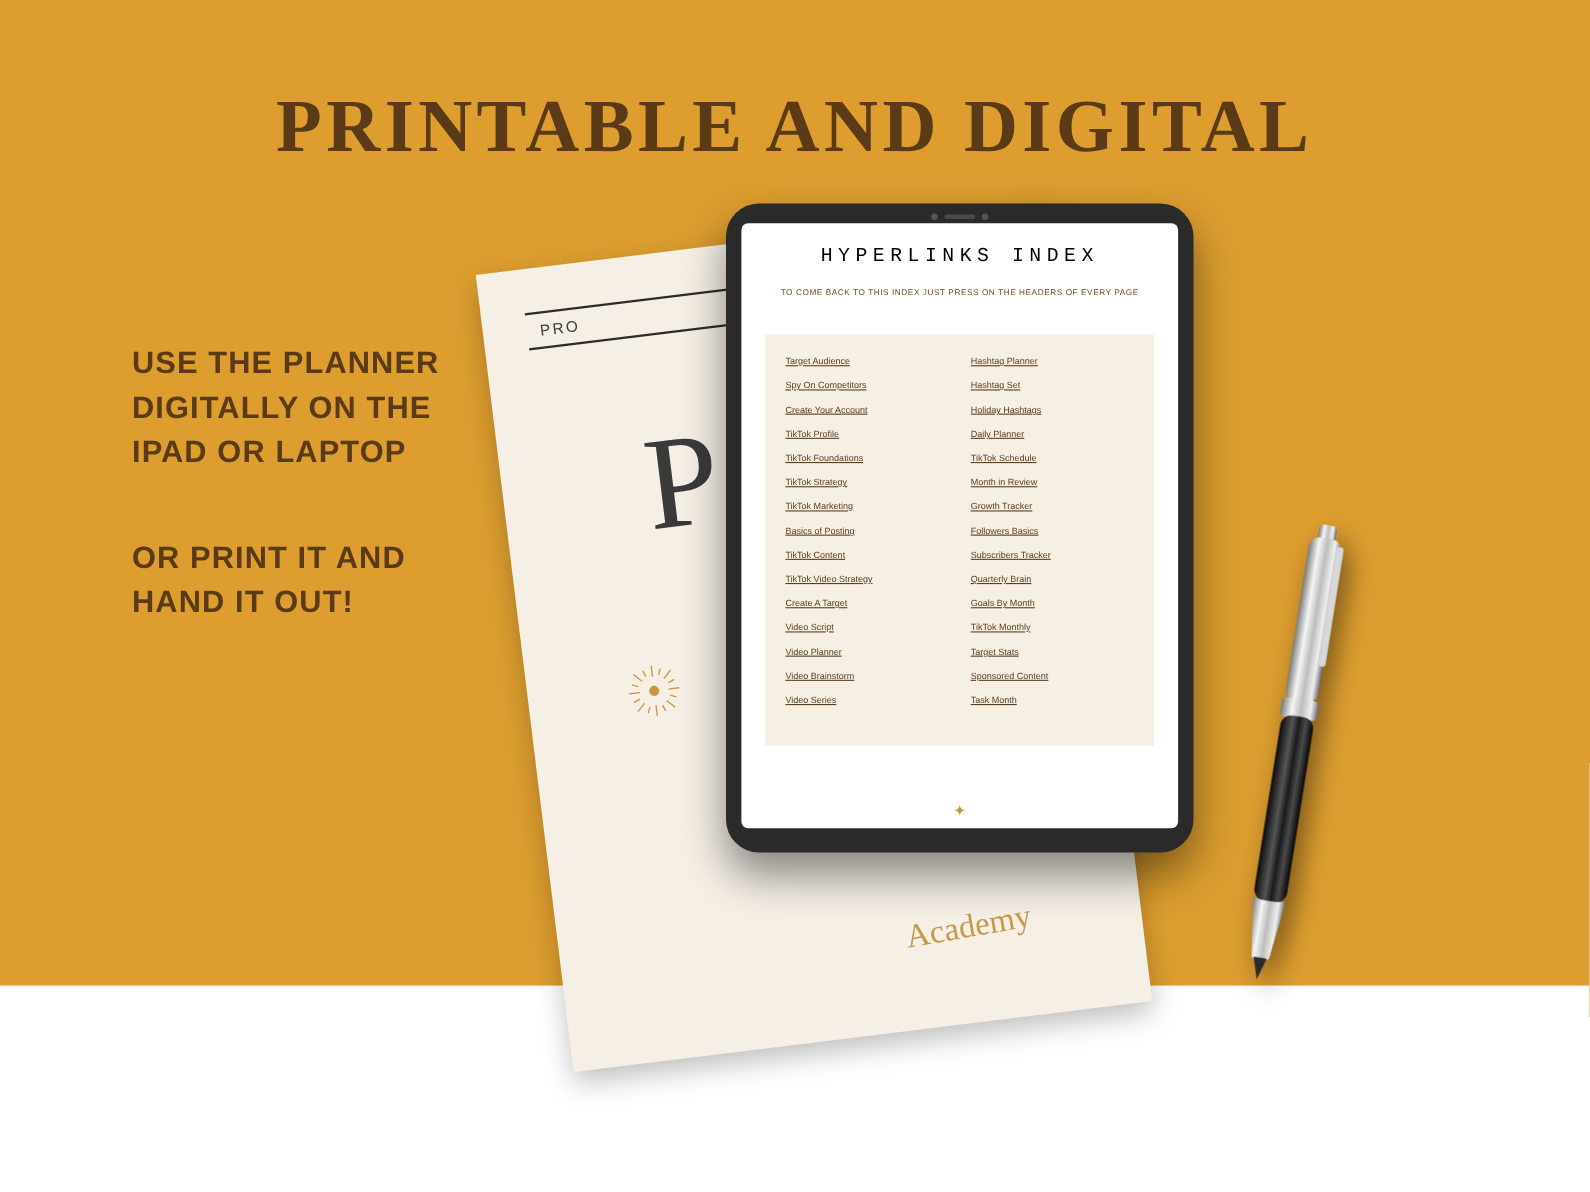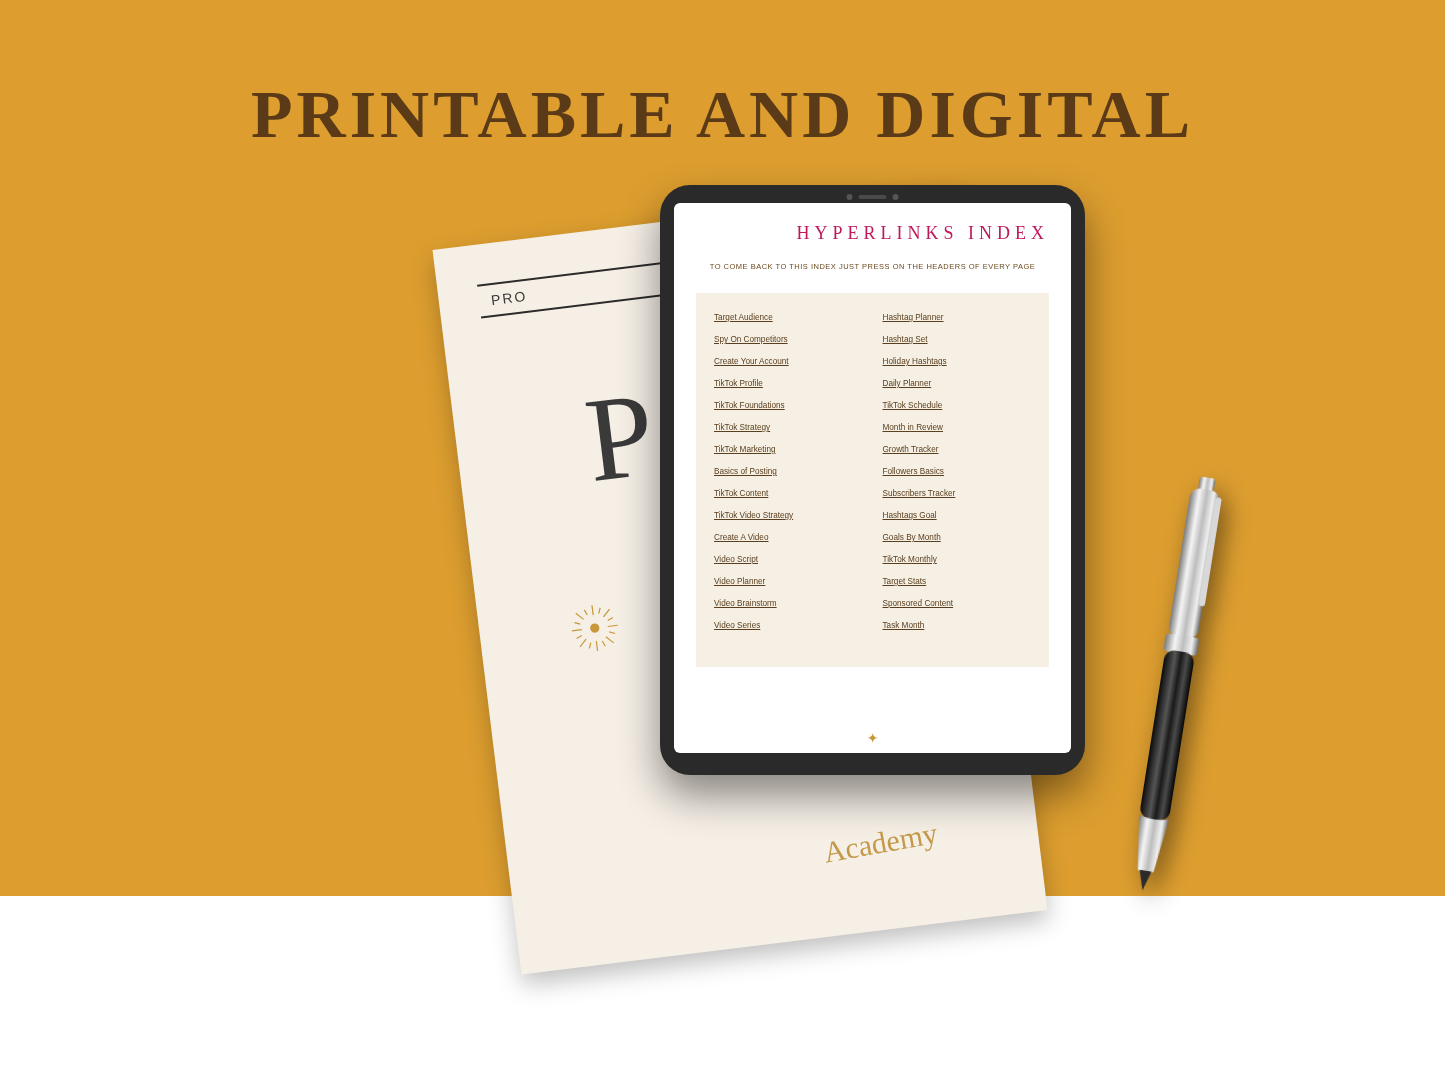--- a/index.html
+++ b/index.html
@@ -61,26 +61,26 @@
     width:55px;height:7px;display:flex;align-items:center;justify-content:center;gap:6px;
   }
   .tablet .camera .dot{width:6px;height:6px;border-radius:50%;background:#555;}
   .tablet .camera .bar{width:28px;height:4px;border-radius:3px;background:#4a4a4a;}
   .screen{
     width:100%;height:100%;background:#fff;border-radius:6px;position:relative;
     overflow:hidden;
   }
   .screen-pad{position:absolute;inset:20px 22px 20px 22px;}
   .screen h2{
-    text-align:right;margin:0 0 18px 0;color:#be185d;
-    font-family:Liberation Serif, serif;font-size:18px;letter-spacing:5px;font-weight:500;
+    text-align:center;margin:0 0 18px 0;color:#000000;
+    font-family:Liberation Mono, monospace;font-size:18px;letter-spacing:5px;font-weight:500;
   }
   .screen .sub{
     text-align:center;font-family:Arial,sans-serif;font-size:7.5px;
-    letter-spacing:.5px;color:#6a4b1f;margin-bottom:22px;
+    letter-spacing:.5px;color:#6a4b1f;margin-bottom:34px;
   }
   .index-box{
     background:#f6efe3;padding:20px 18px 24px 18px;
     display:flex;gap:20px;font-family:Arial,sans-serif;
   }
   .col{flex:1;min-width:0;}
   .col a{
     display:block;color:#5a4020;font-size:8.2px;text-decoration:underline;
     margin-bottom:13px;white-space:nowrap;
   }
@@ -96,20 +96,25 @@
   }
   .pen svg{width:100%;height:100%;}
 </style>
 </head>
 <body>
 
 <div class="stage">
 
   <div class="headline">PRINTABLE AND DIGITAL</div>
 
+  <div class="left-copy">
+    <div>USE THE PLANNER DIGITALLY ON THE IPAD OR LAPTOP</div>
+    <div class="gap"></div>
+    <div>OR PRINT IT AND HAND IT OUT!</div>
+  </div>
 
   <div class="paper">
     <div class="paper-inner">
       <div class="topline">
         <span>PRO</span>
       </div>
       <div class="big-letter">P</div>
       <div class="sun">
         <svg viewBox="0 0 50 50">
           <g stroke="#c8973a" stroke-width="1.2">
@@ -154,37 +159,37 @@
               <a href="#">Target Audience</a>
               <a href="#">Spy On Competitors</a>
               <a href="#">Create Your Account</a>
               <a href="#">TikTok Profile</a>
               <a href="#">TikTok Foundations</a>
               <a href="#">TikTok Strategy</a>
               <a href="#">TikTok Marketing</a>
               <a href="#">Basics of Posting</a>
               <a href="#">TikTok Content</a>
               <a href="#">TikTok Video Strategy</a>
-              <a href="#">Create A Video</a>
+              <a href="#">Create A Target</a>
               <a href="#">Video Script</a>
               <a href="#">Video Planner</a>
               <a href="#">Video Brainstorm</a>
               <a href="#">Video Series</a>
             </div>
           <div class="col" id="col1">
               <a href="#">Hashtag Planner</a>
               <a href="#">Hashtag Set</a>
               <a href="#">Holiday Hashtags</a>
               <a href="#">Daily Planner</a>
               <a href="#">TikTok Schedule</a>
               <a href="#">Month in Review</a>
               <a href="#">Growth Tracker</a>
               <a href="#">Followers Basics</a>
               <a href="#">Subscribers Tracker</a>
-              <a href="#">Hashtags Goal</a>
+              <a href="#">Quarterly Brain</a>
               <a href="#">Goals By Month</a>
               <a href="#">TikTok Monthly</a>
               <a href="#">Target Stats</a>
               <a href="#">Sponsored Content</a>
               <a href="#">Task Month</a>
             </div>
         </div>
       </div>
       <div class="pagestar">✦</div>
     </div>

